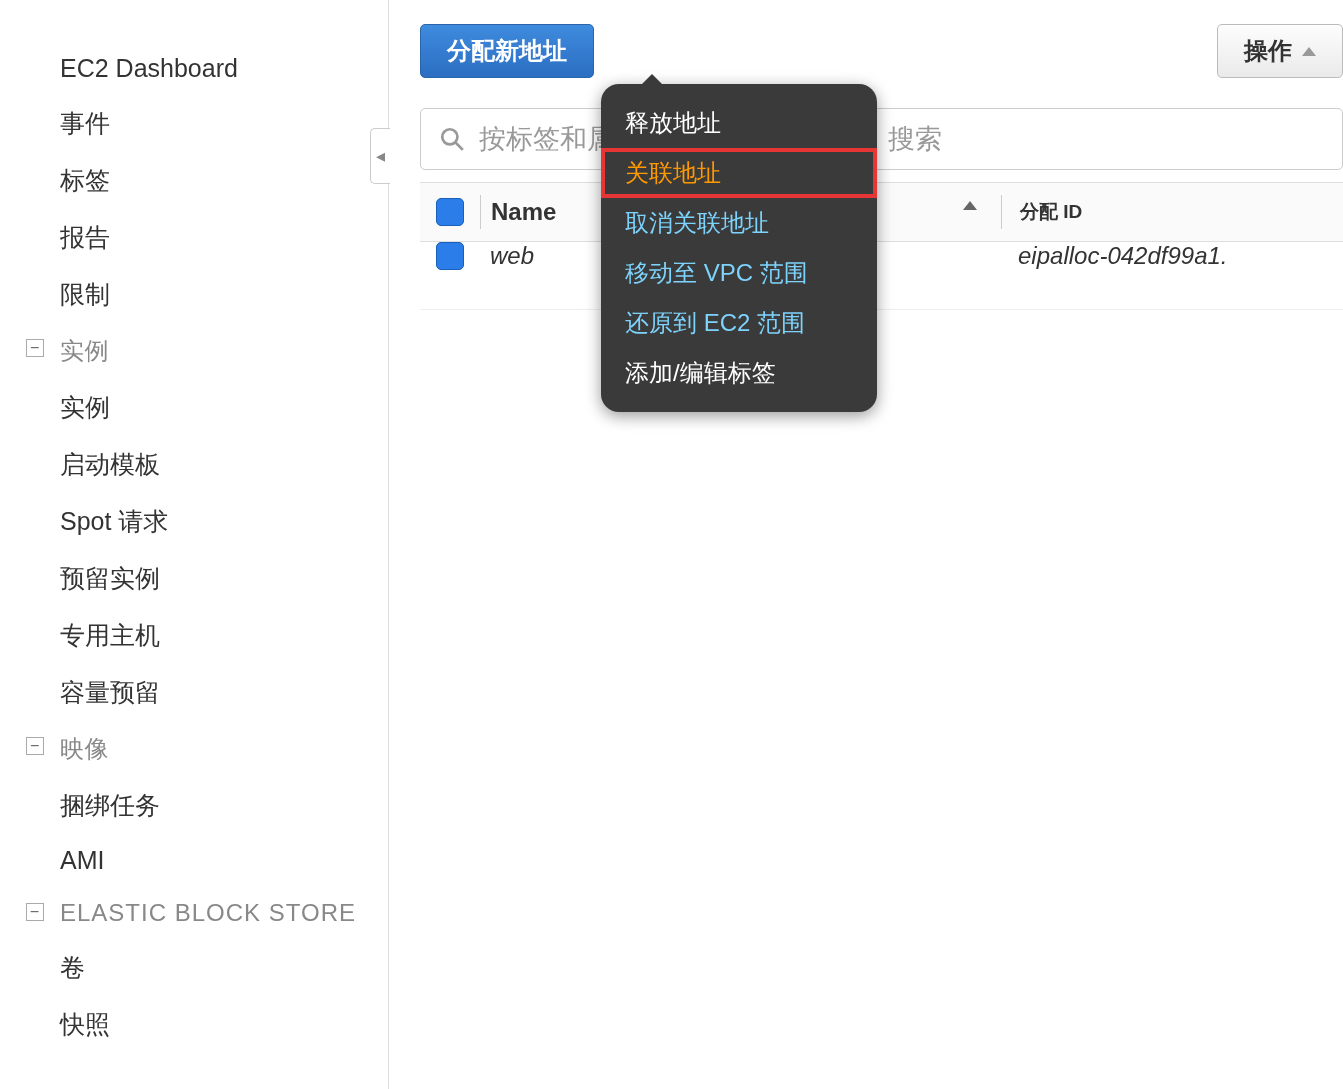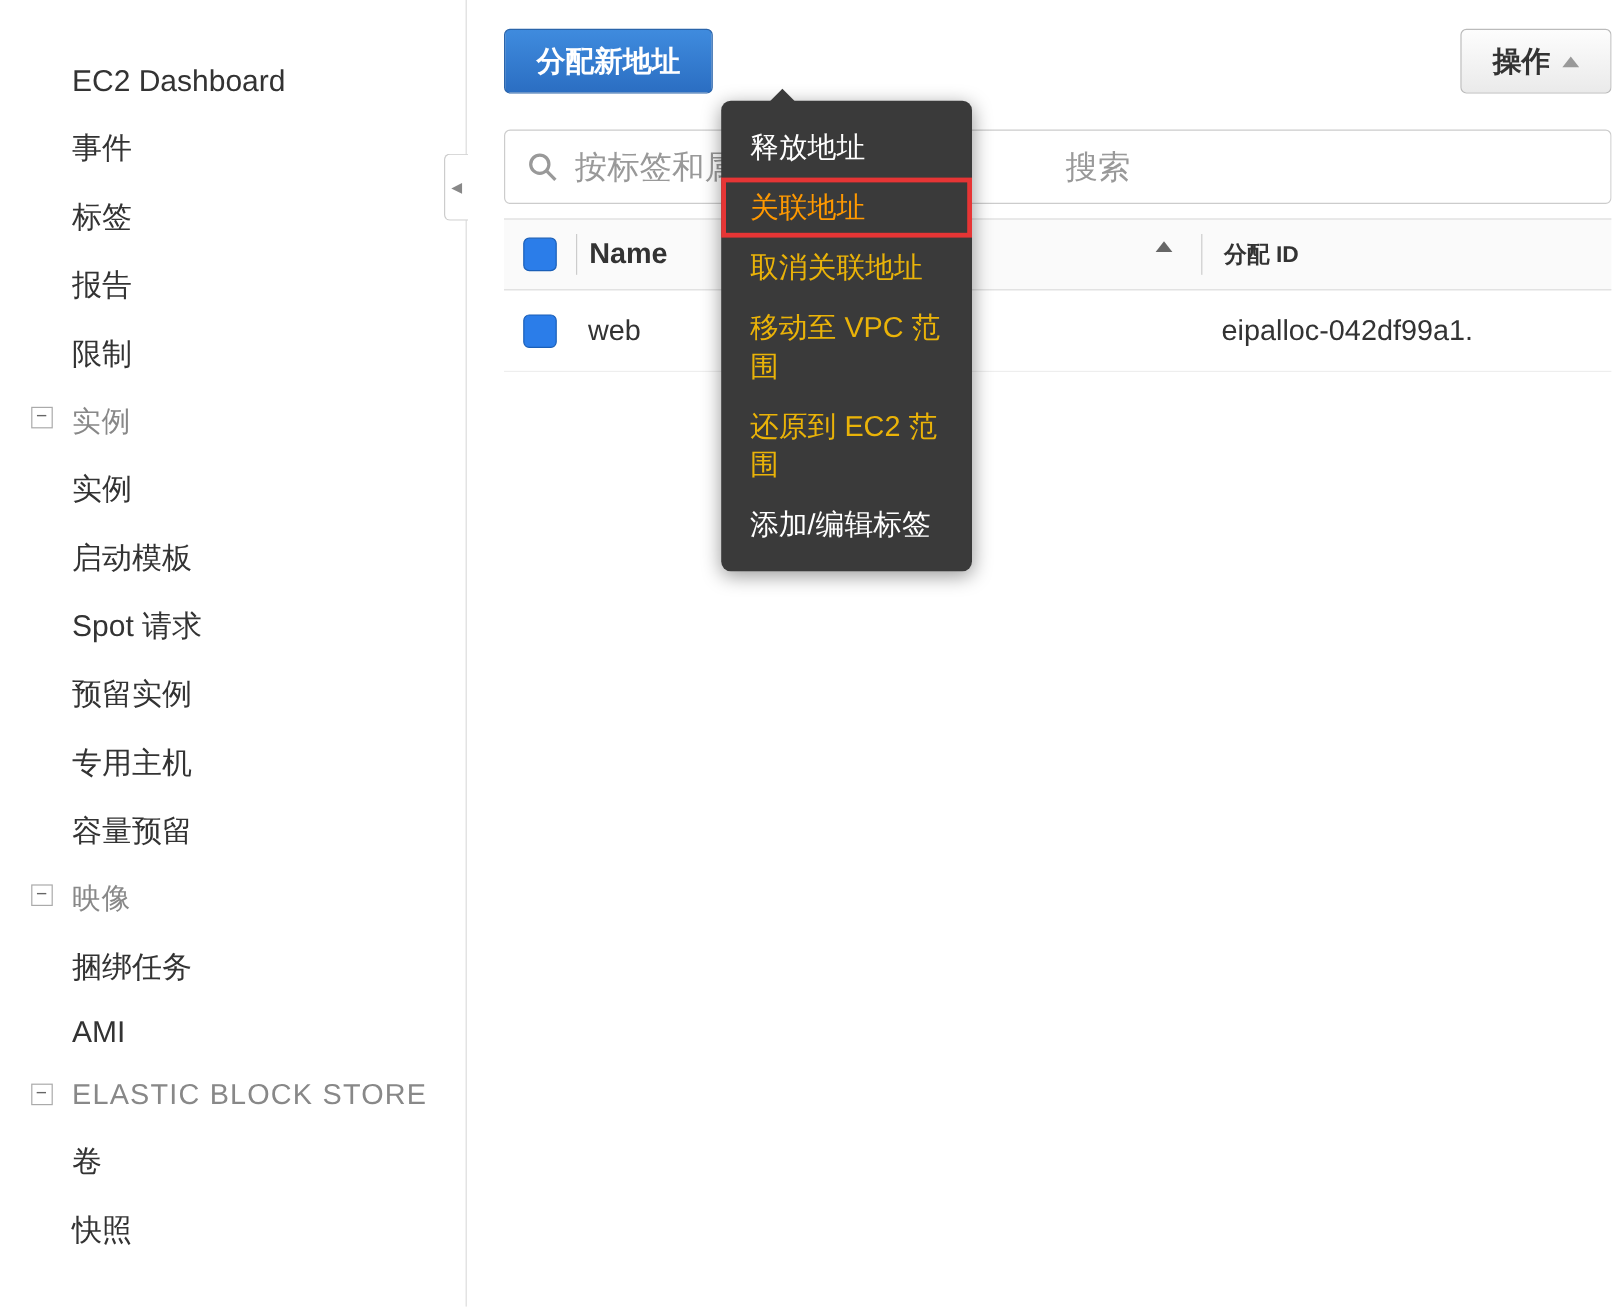--- a/index.html
+++ b/index.html
@@ -188,23 +188,24 @@
       height: 34px;
       background: #ccc;
     }
     .th-id {
       padding-left: 18px;
       font-size: 19px;
       font-weight: 600;
     }
     .table-row {
       display: flex;
-      align-items: center;
+      align-items: flex-start;
       height: 68px;
       border-bottom: 1px solid #eee;
+      font-style: italic;
     }
     .td-check {
       width: 60px;
       display: flex;
       justify-content: center;
     }
     .td-name {
       width: 520px;
       padding-left: 10px;
       font-size: 24px;
@@ -217,23 +218,23 @@
       width: 28px;
       height: 28px;
       border-radius: 5px;
       background: #2b7de9;
       border: 1px solid #1a5fb8;
     }
     .dropdown {
       position: absolute;
       left: 211px;
       top: 84px;
-      width: 209px;
+      width: 276px;
       background: #3a3a3a;
-      border-radius: 8px;
+      border-radius: 18px;
       padding: 14px 0;
       box-shadow: 0 4px 16px rgba(0,0,0,0.4);
       z-index: 100;
     }
     .dropdown::before {
       content: "";
       position: absolute;
       top: -10px;
       left: 40px;
       width: 0;
@@ -244,21 +245,21 @@
     }
     .dropdown-item {
       padding: 9px 24px;
       font-size: 24px;
       cursor: pointer;
     }
     .dropdown-item-enabled {
       color: #fff;
     }
     .dropdown-item-disabled {
-      color: #eab308;
+      color: #7dd3fc;
       cursor: default;
     }
     .dropdown-item-highlight {
       color: #ff9900;
       border: 4px solid #e63535;
       padding: 5px 20px;
     }
   </style>
 </head>
 <body>

